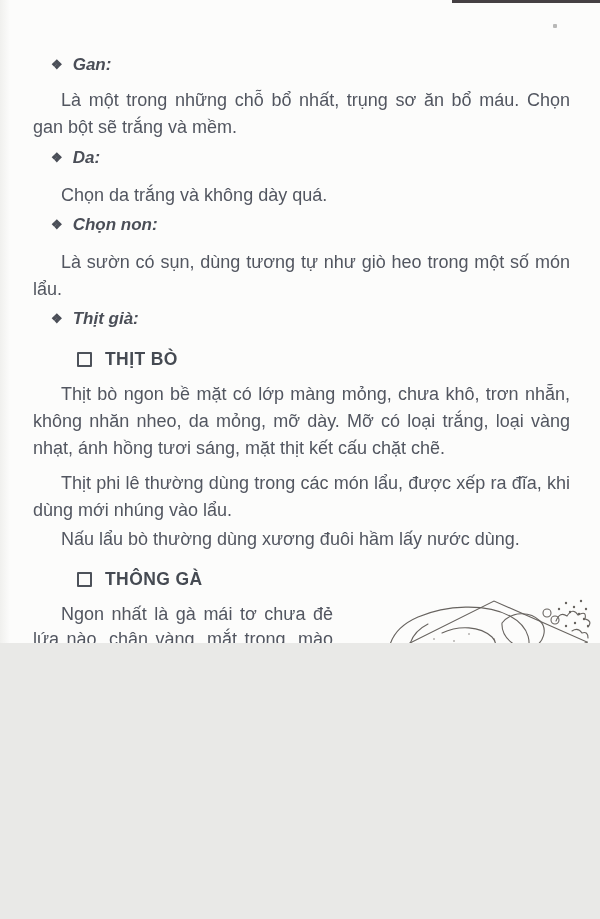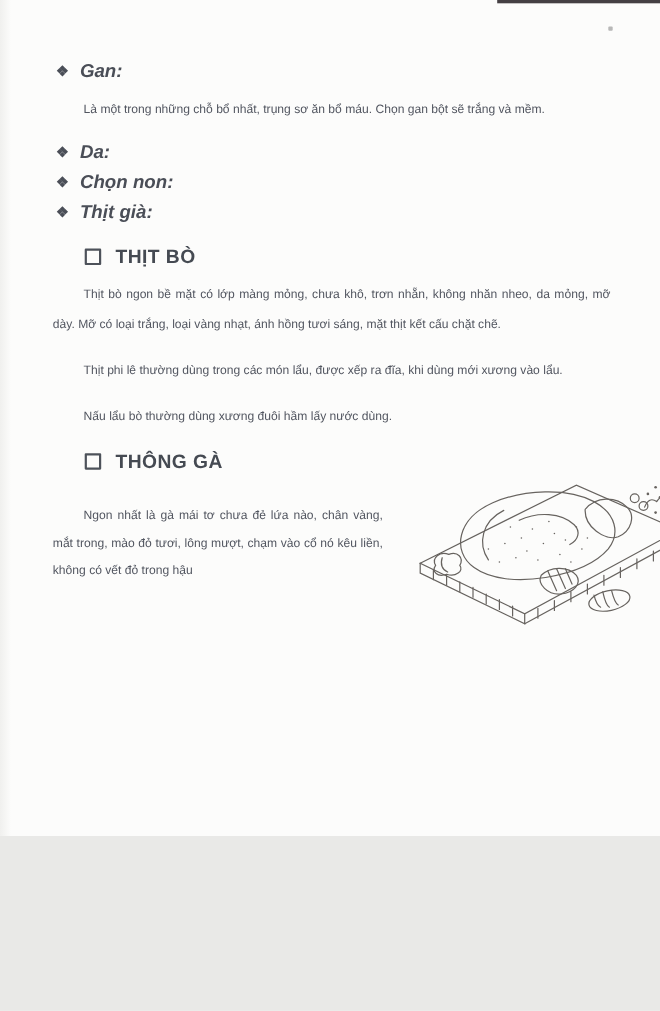--- a/index.html
+++ b/index.html
@@ -1,25 +1,25 @@
 <!DOCTYPE html>
 <html><head>
 <meta charset="utf-8">
 <style>
   html,body{margin:0;padding:0;}
   body{width:600px;height:919px;background:#e9e9e7;font-family:"Liberation Sans",sans-serif;}
-  .page{position:relative;width:600px;height:760px;background:#fcfcfb;overflow:hidden;
+  .page{position:relative;width:600px;height:643px;background:#fcfcfb;overflow:hidden;
         background-image:linear-gradient(90deg,#f0f0ee 0,#fcfcfb 10px);}
   .scan-edge-top{position:absolute;top:0;left:452px;width:148px;height:3px;background:#241f22;opacity:.85;}
   .scan-speck{position:absolute;left:553px;top:24px;width:4px;height:4px;background:#8a8a8a;border-radius:1px;opacity:.6;}
 
   .content{position:absolute;left:33px;right:30px;top:46px;z-index:1;}
   .sub-head{font-size:17px;font-weight:bold;font-style:italic;color:#4a4e57;padding-left:18px;line-height:20px;}
   .sub-head .bullet{font-style:normal;display:inline-block;margin-right:10px;font-size:13px;transform:translateY(-1px);}
-  .para{margin:15px;font-size:11px;line-height:27px;color:#525660;text-align:justify;text-indent:28px;}
+  .para{margin:0;font-size:18px;line-height:27px;color:#525660;text-align:justify;text-indent:28px;}
   .sec-head{display:flex;align-items:center;gap:13px;font-size:17.5px;font-weight:bold;color:#454a52;letter-spacing:.4px;line-height:22px;padding-left:44px;}
   .sq{width:11px;height:11px;border:2px solid #4d525a;border-radius:1px;flex:0 0 auto;}
   .mt2{margin-top:2px}.mt4{margin-top:4px}.mt6{margin-top:6px}.mt7{margin-top:7px}.mt8{margin-top:8px}
   .mt9{margin-top:9px}.mt11{margin-top:11px}.mt12{margin-top:12px}.mt13{margin-top:13px}
   .mt15{margin-top:15px}.mt18{margin-top:18px}
 
   .two-col{display:flex;align-items:flex-start;}
   .ga-col{width:300px;flex:0 0 auto;line-height:25px;}
   .illus{width:250px;height:152px;margin-left:11px;margin-top:-24px;flex:0 0 auto;}
   .illus svg{width:100%;height:100%;}
@@ -45,31 +45,33 @@
 <div class="page">
   <div class="scan-edge-top"></div>
   <div class="scan-speck"></div>
 
   <div class="content">
 
     <div class="sub-head mt9"><span class="bullet">❖</span><span>Gan:</span></div>
     <p class="para mt11">Là một trong những chỗ bổ nhất, trụng sơ ăn bổ máu. Chọn gan bột sẽ trắng và mềm.</p>
 
     <div class="sub-head mt7"><span class="bullet">❖</span><span>Da:</span></div>
+    <p class="para mt13">Chọn da trắng và không dày quá.</p>
 
     <div class="sub-head mt6"><span class="bullet">❖</span><span>Chọn non:</span></div>
+    <p class="para mt13">Là sườn có sụn, dùng tương tự như giò heo trong một số món lẩu.</p>
 
     <div class="sub-head mt6"><span class="bullet">❖</span><span>Thịt già:</span></div>
 
     <div class="sec-head mt18">
         <span class="sq"></span>
         <span>THỊT BÒ</span>
       </div>
     <p class="para mt11">Thịt bò ngon bề mặt có lớp màng mỏng, chưa khô, trơn nhẵn, không nhăn nheo, da mỏng, mỡ dày. Mỡ có loại trắng, loại vàng nhạt, ánh hồng tươi sáng, mặt thịt kết cấu chặt chẽ.</p>
-    <p class="para mt8">Thịt phi lê thường dùng trong các món lẩu, được xếp ra đĩa, khi dùng mới xương vào lẩu.</p>
+    <p class="para mt8">Thịt phi lê thường dùng trong các món lẩu, được xếp ra đĩa, khi dùng mới nhúng vào lẩu.</p>
     <p class="para mt2">Nấu lẩu bò thường dùng xương đuôi hầm lấy nước dùng.</p>
 
     <div class="sec-head mt15">
         <span class="sq"></span>
         <span>THÔNG GÀ</span>
       </div>
 
     <div class="two-col mt12">
       <p class="para ga-col">Ngon nhất là gà mái tơ chưa đẻ lứa nào, chân vàng, mắt trong, mào đỏ tươi, lông mượt, chạm vào cổ nó kêu liền, không có vết đỏ trong hậu</p>
       <div class="illus">

